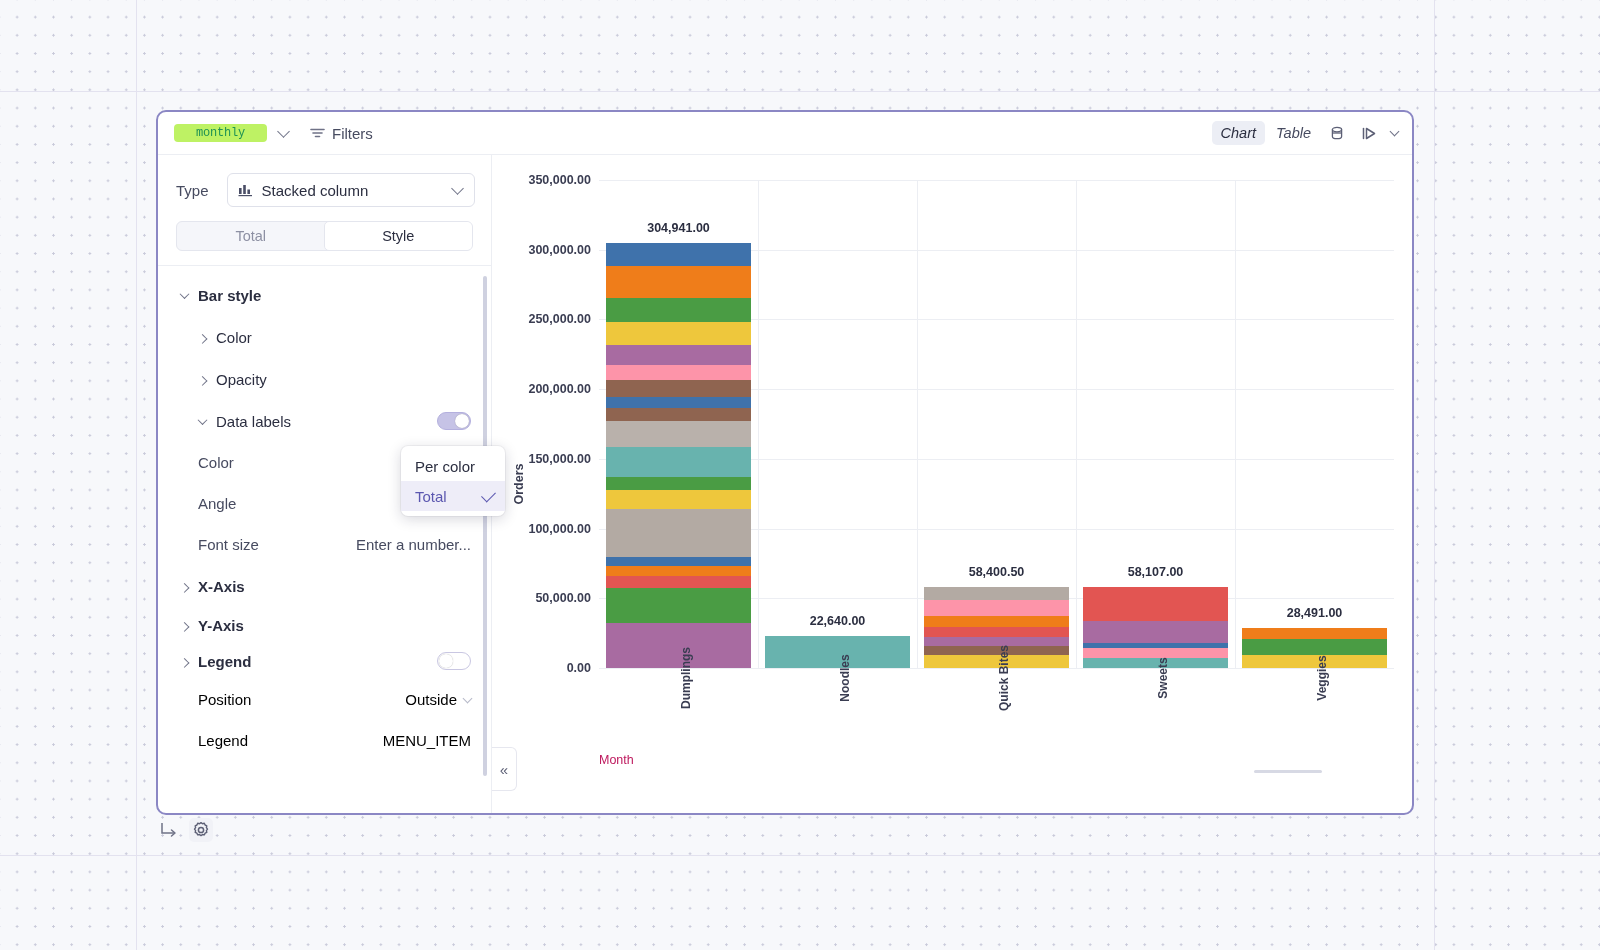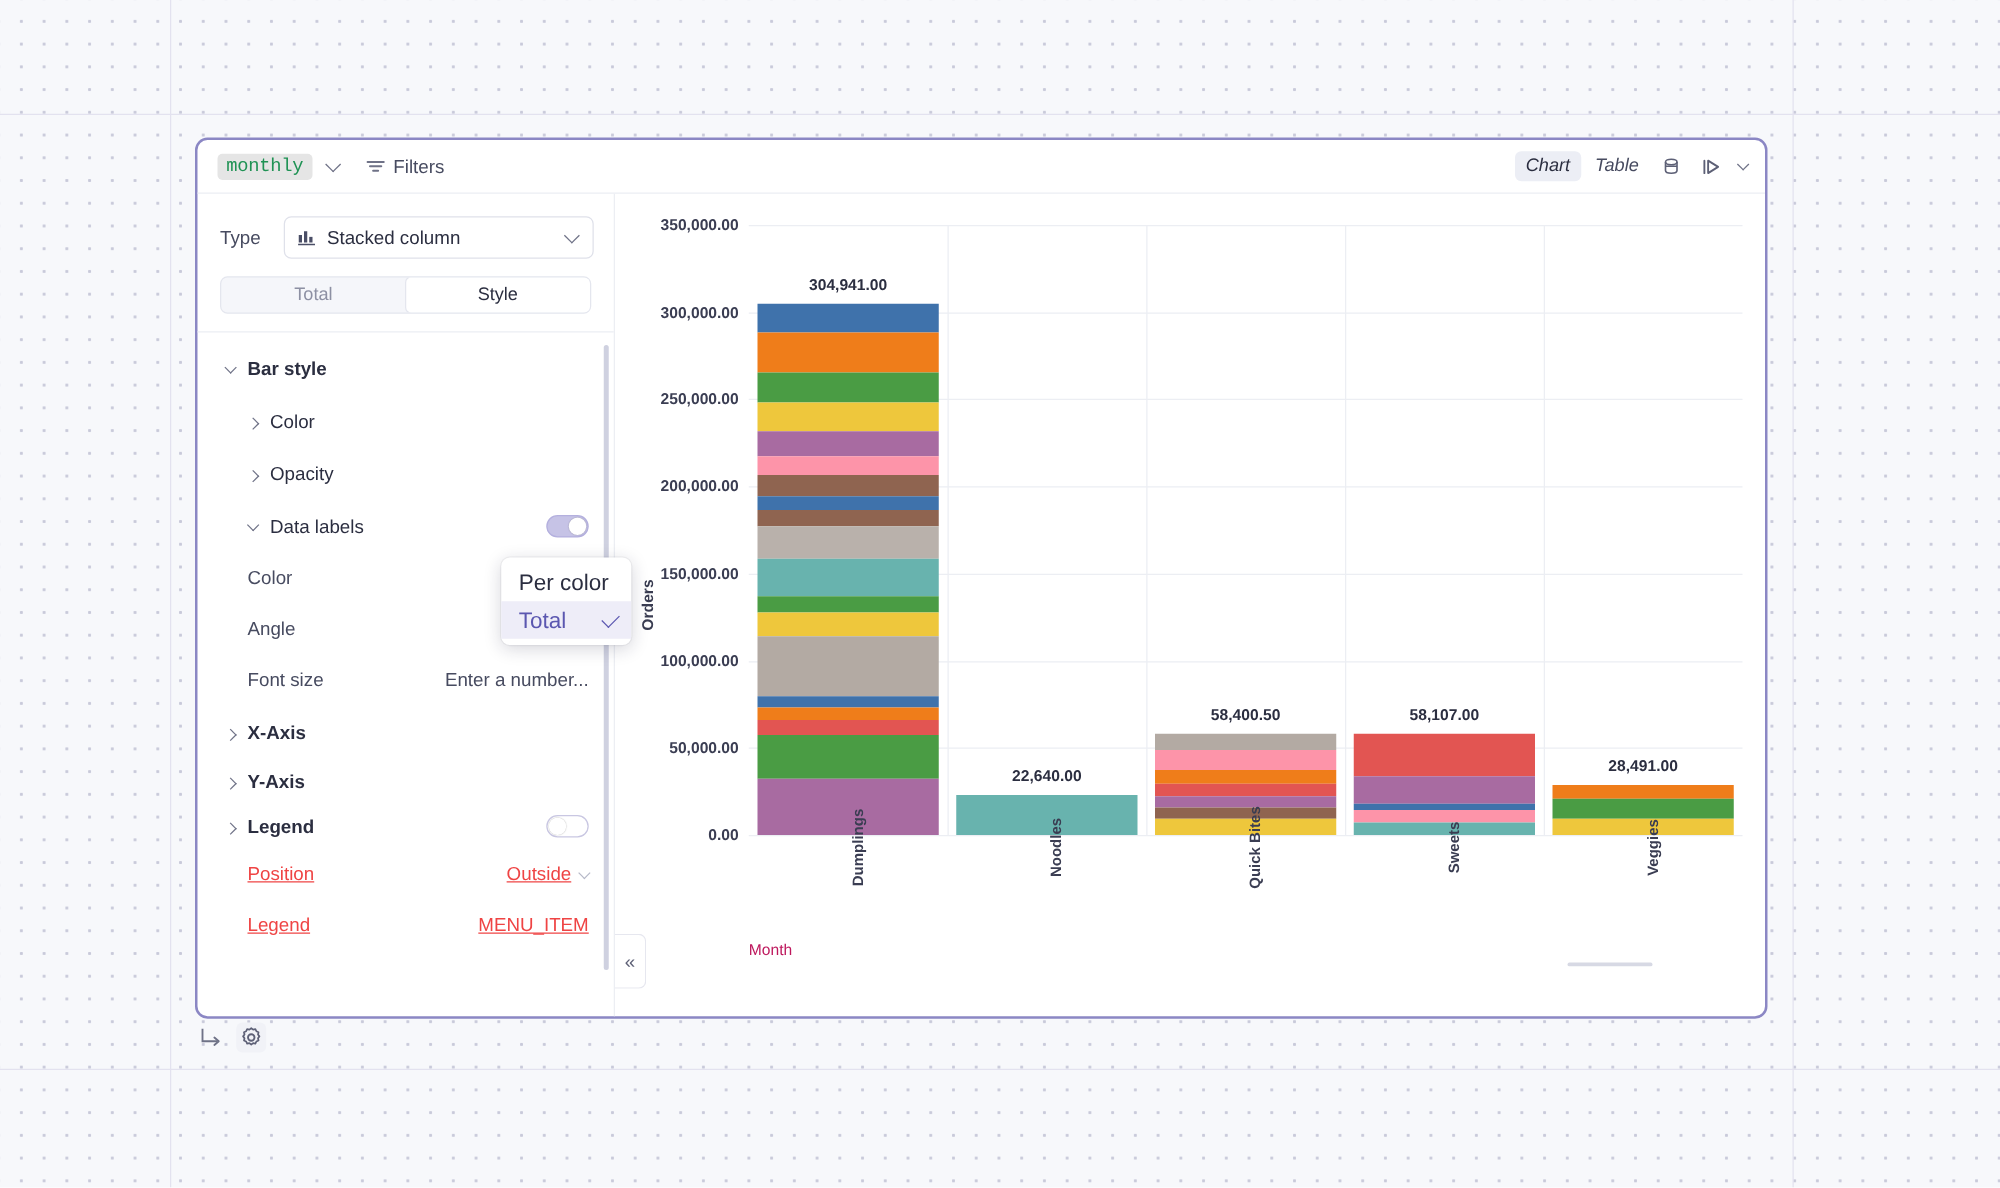--- a/index.html
+++ b/index.html
@@ -37,25 +37,25 @@
     height: 43px;
     flex: 0 0 43px;
     border-bottom: 1px solid #eceef3;
     display: flex;
     align-items: center;
     padding: 0 14px 0 16px;
     position: relative;
   }
   .chip {
     font-family: "Liberation Mono", monospace;
-    font-size: 15px;
+    font-size: 12px;
     color: #1f9254;
-    background: #e5e5e5;
+    background: #bef264;
     border-radius: 4px;
-    padding: 2px 7px;
+    padding: 2px 22px;
     letter-spacing: -0.2px;
   }
   .chev {
     display: inline-block;
     width: 9px; height: 9px;
     border-right: 1.6px solid #6f7287;
     border-bottom: 1.6px solid #6f7287;
     transform: rotate(45deg);
     margin-bottom: 3px;
   }
@@ -177,21 +177,21 @@
     display: flex; align-items: center;
     height: 41px;
     padding: 0 20px 0 40px;
   }
   .row .k { font-size: 15px; color: #474b60; }
   .row .v {
     margin-left: auto;
     font-size: 15px; color: #474b60;
     display: flex; align-items: center; gap: 7px;
   }
-  .row.dim .k, .row.dim .v { color: #ef4444; text-decoration: underline; }
+  .row.dim .k, .row.dim .v { color: #000000; }
   .ph { color: #a7aab9; }
   .toggle {
     margin-left: auto;
     width: 34px; height: 18px;
     border-radius: 10px;
     position: relative;
     background: #ffffff;
     border: 1.4px solid #c9c7e2;
   }
   .toggle.on { background: #c6c3e6; border-color: #b4b0de; }
@@ -213,21 +213,21 @@
     background: #ffffff;
     border-radius: 7px;
     box-shadow: 0 3px 14px rgba(30,30,60,.18), 0 0 0 1px rgba(30,30,60,.05);
     padding: 5px 0;
     z-index: 40;
   }
   .mi {
     height: 30px;
     display: flex; align-items: center;
     padding: 0 10px 0 14px;
-    font-size: 18px;
+    font-size: 15px;
     color: #2b2e40;
   }
   .mi.sel { background: #eeedf8; color: #5b57b0; }
   .mi .check {
     margin-left: auto;
     width: 13px; height: 8px;
     border-left: 1.8px solid #5b57b0;
     border-bottom: 1.8px solid #5b57b0;
     transform: rotate(-45deg);
     margin-bottom: 3px;

